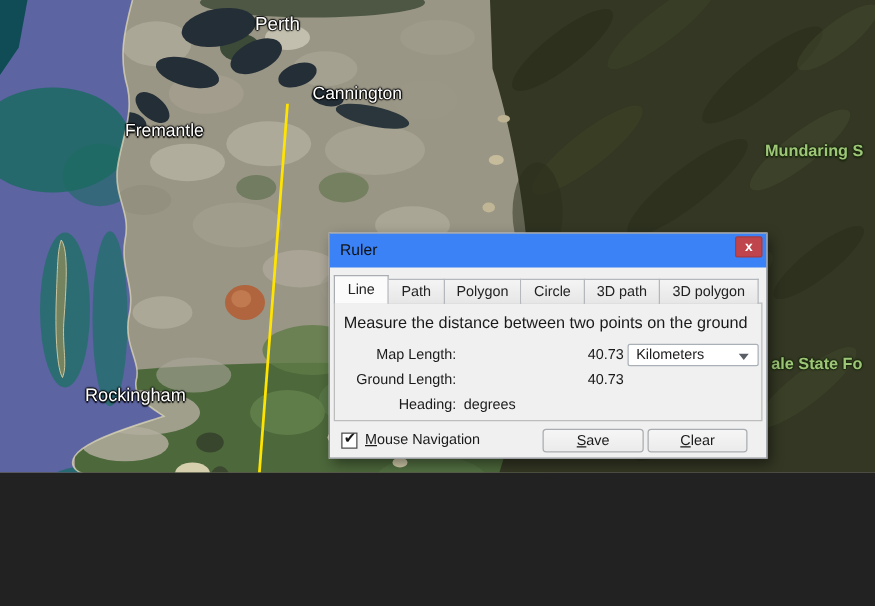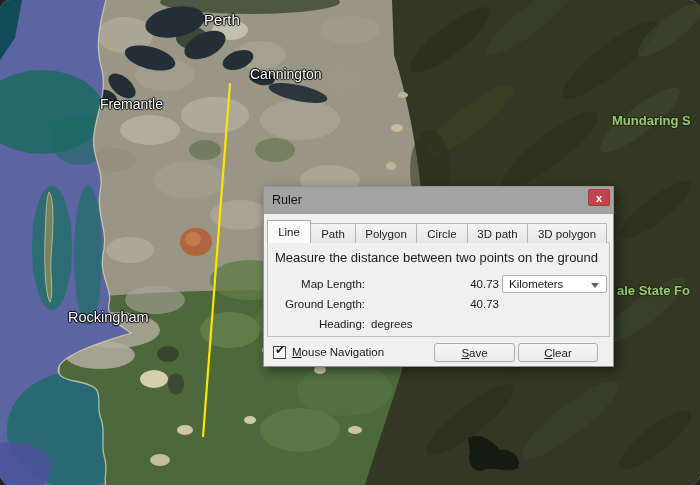--- a/index.html
+++ b/index.html
@@ -1,31 +1,31 @@
 <!DOCTYPE html>
 <html><head>
 <meta charset="utf-8">
 <style>
   html,body{margin:0;padding:0;background:#222;}
-  #stage{position:relative;width:700px;height:485px;overflow:hidden;
-         font-family:"Liberation Sans",sans-serif;background:#9a9686;border-radius:11px;}
+  #stage{position:relative;width:700px;height:378px;overflow:hidden;
+         font-family:"Liberation Sans",sans-serif;background:#9a9686;}
   #stage svg{position:absolute;left:0;top:0;display:block;}
 
   
   .map-label{position:absolute;white-space:nowrap;pointer-events:none;}
   .map-label.city{color:#ffffff;
     text-shadow:-1px 0 1px #000,1px 0 1px #000,0 -1px 1px #000,0 1px 1px #000;}
   .map-label.area{color:#9dc676;font-weight:bold;
     text-shadow:-1px 0 1px #1c2a10,1px 0 1px #1c2a10,0 -1px 1px #1c2a10,0 1px 1px #1c2a10;}
 
   
   .dialog{position:absolute;left:263px;top:186px;width:351px;height:181px;
           background:#f0f0f0;border:1px solid #8f9399;box-sizing:border-box;
           box-shadow:3px 4px 10px rgba(0,0,0,.45);font-size:11.5px;color:#1a1a1a;}
-  .titlebar{position:relative;height:27px;background:#a3a3a3;}
+  .titlebar{position:relative;height:27px;background:#3b82f6;}
   .titlebar .title{position:absolute;left:8px;top:6px;font-size:12.5px;color:#111;}
   .close-btn{position:absolute;right:3px;top:2px;width:22px;height:17px;
              background:#c0444b;border:1px solid #a93a41;border-radius:2px;
              color:#fff;font-size:11px;font-weight:bold;line-height:14px;
              text-align:center;padding:0;cursor:pointer;font-family:"Liberation Sans",sans-serif;}
   .tabs{position:absolute;left:3px;top:33px;display:flex;align-items:flex-end;z-index:2;}
   .tab{height:20px;line-height:20px;text-align:center;font-size:11.5px;
        background:linear-gradient(#f4f4f4,#e6e6e6);
        border:1px solid #b4b8bc;border-bottom:none;border-left:none;
        box-sizing:border-box;cursor:pointer;color:#222;}

